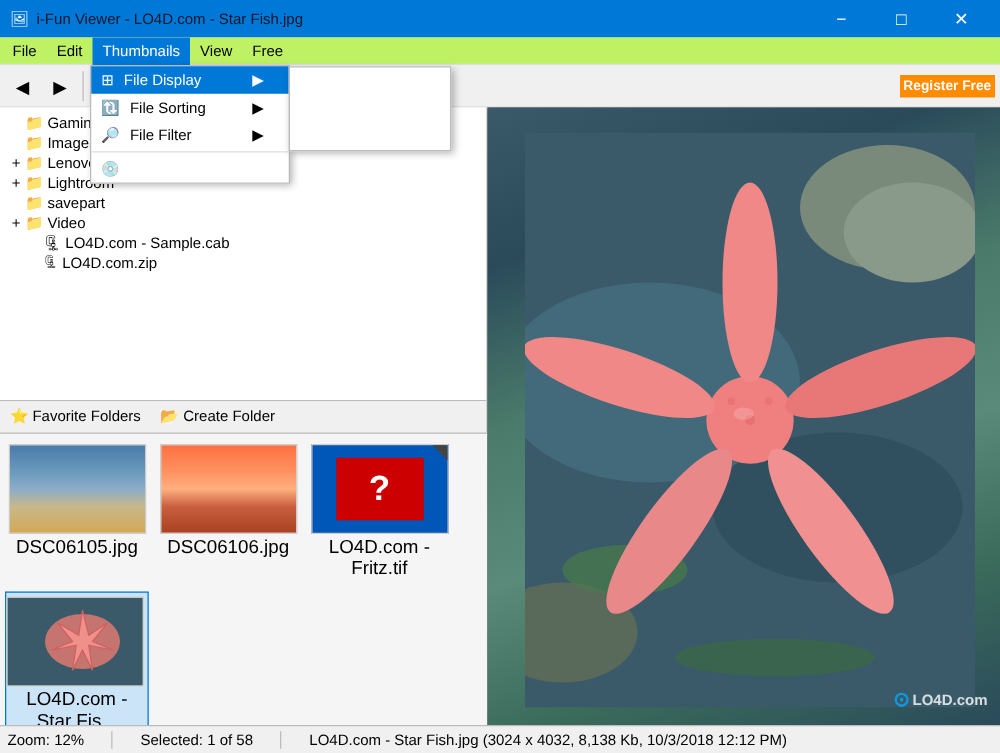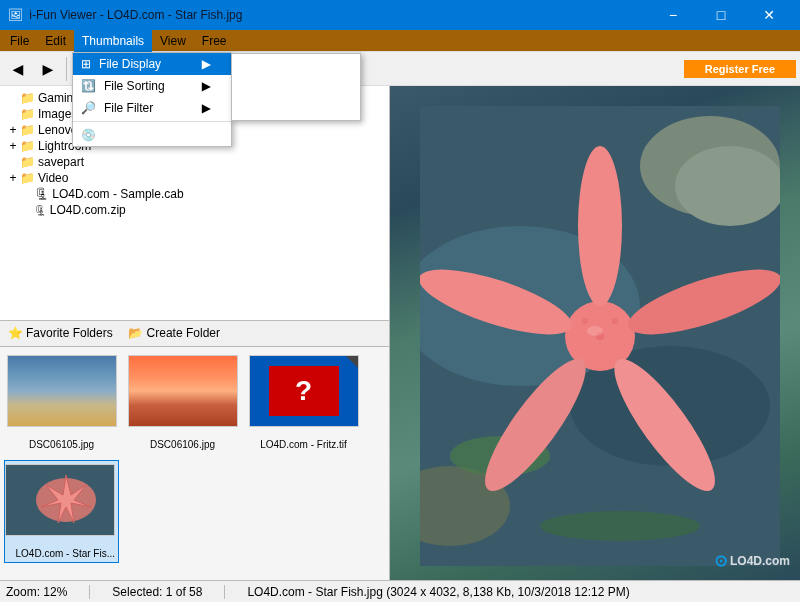--- a/index.html
+++ b/index.html
@@ -19,21 +19,21 @@
     .title-bar-title { font-size: 12px; color: #0f172a; }
     .title-bar-controls { display: flex; gap: 2px; }
     .title-btn {
       width: 46px; height: 30px;
       background: transparent; border: none; color: white;
       font-size: 14px; cursor: pointer; display: flex; align-items: center; justify-content: center;
     }
 
     
     .menu-bar {
-      background: #a16207;
+      background: #bef264;
       height: 22px;
       display: flex;
       align-items: center;
       border-bottom: 1px solid #ddd;
       padding: 0 2px;
     }
     .menu-item {
       padding: 2px 8px;
       cursor: pointer;
       height: 22px;
@@ -58,21 +58,21 @@
       background: transparent;
       cursor: pointer;
       display: flex; align-items: center; justify-content: center;
       font-size: 14px;
     }
     .tb-sep { width: 1px; height: 24px; background: #bbb; margin: 0 2px; }
     .tb-right { margin-left: auto; display: flex; align-items: center; gap: 2px; }
     .register-free {
       background: #ff8c00;
       color: white;
-      padding: 3px 21px;
+      padding: 3px 3px;
       font-size: 11px;
       font-weight: bold;
       border: none;
       cursor: pointer;
     }
 
     
     .main-area {
       display: flex;
       height: calc(602px - 30px - 22px - 34px - 22px);
@@ -137,21 +137,21 @@
     .thumb-item {
       width: 115px;
       display: flex;
       flex-direction: column;
       align-items: center;
       cursor: pointer;
       padding: 3px;
       border: 1px solid transparent;
     }
     .thumb-item.selected { border-color: #0078d7; background: #cce4f7; align-items: flex-end; }
-    .thumb-label { font-size: 10px; margin-top: 12px; text-align: center; }
+    .thumb-label { font-size: 15px; margin-top: 2px; text-align: center; }
 
     
     .right-panel {
       flex: 1;
       background: #2a2a2a;
       display: flex;
       align-items: center;
       justify-content: center;
       position: relative;
       overflow: hidden;

